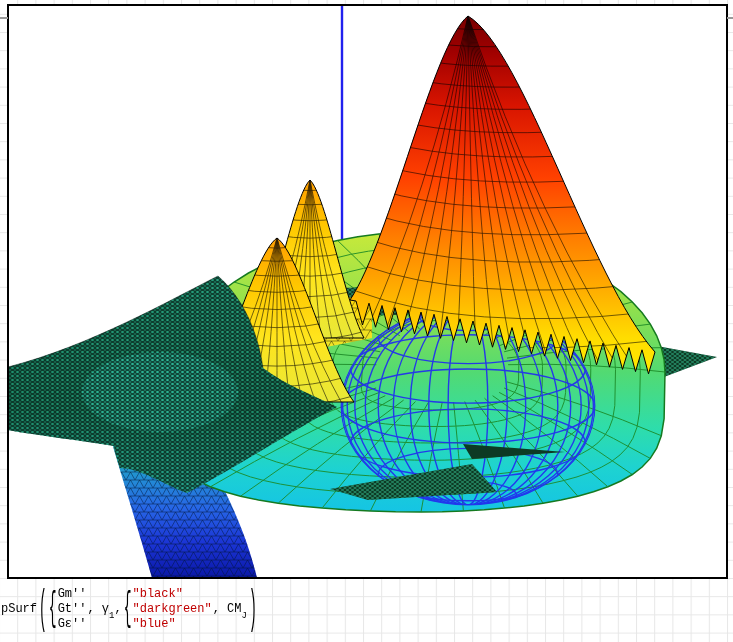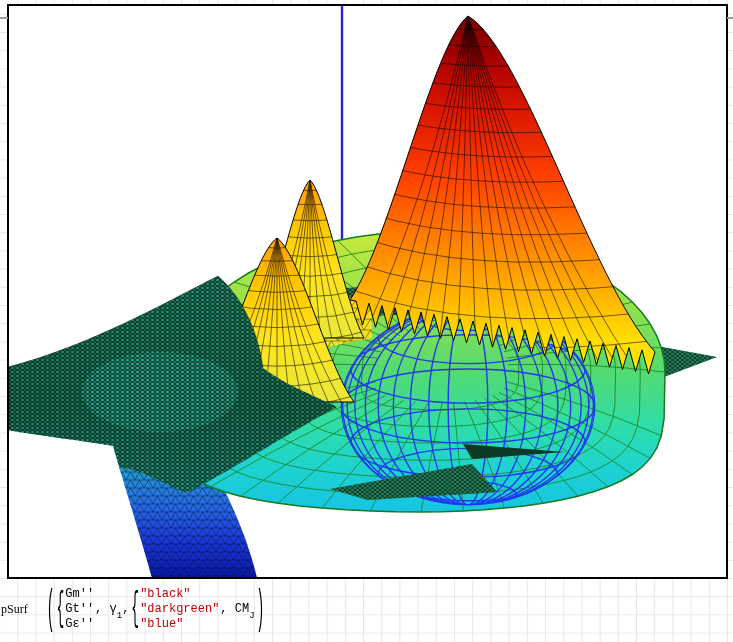--- a/index.html
+++ b/index.html
@@ -2,21 +2,21 @@
 <html><head>
 <meta charset="utf-8">
 <style>
   html,body{margin:0;padding:0;width:733px;height:642px;background:#fff;overflow:hidden;
     font-family:"Liberation Mono","DejaVu Sans Mono",monospace;}
   #stage{position:relative;width:733px;height:642px;}
   #scene{position:absolute;left:0;top:0;}
   
   .frm{position:absolute;left:1px;top:582px;height:54px;display:flex;align-items:center;
        font-size:12px;color:#000;white-space:pre;}
-  .frm .fn{margin-right:18px;font-family:Liberation Serif, serif;}
+  .frm .fn{margin-right:1px;}
   .tall{display:inline-block;transform:scaleY(3.55);transform-origin:center;
         font-size:13px;font-weight:400;margin:0 1px;line-height:1;}
   .brace{display:inline-block;transform:scaleY(3.1);transform-origin:center;
         font-size:13px;margin:0 1px;line-height:1;}
   .col{display:flex;flex-direction:column;justify-content:center;}
   .col span{line-height:15px;height:15px;display:block;text-align:left;}
   .str{color:#c00000;}
   .mid{margin:12px 1px;}
   sub.s{font-size:9px;position:relative;top:3px;line-height:0;}
 </style>

